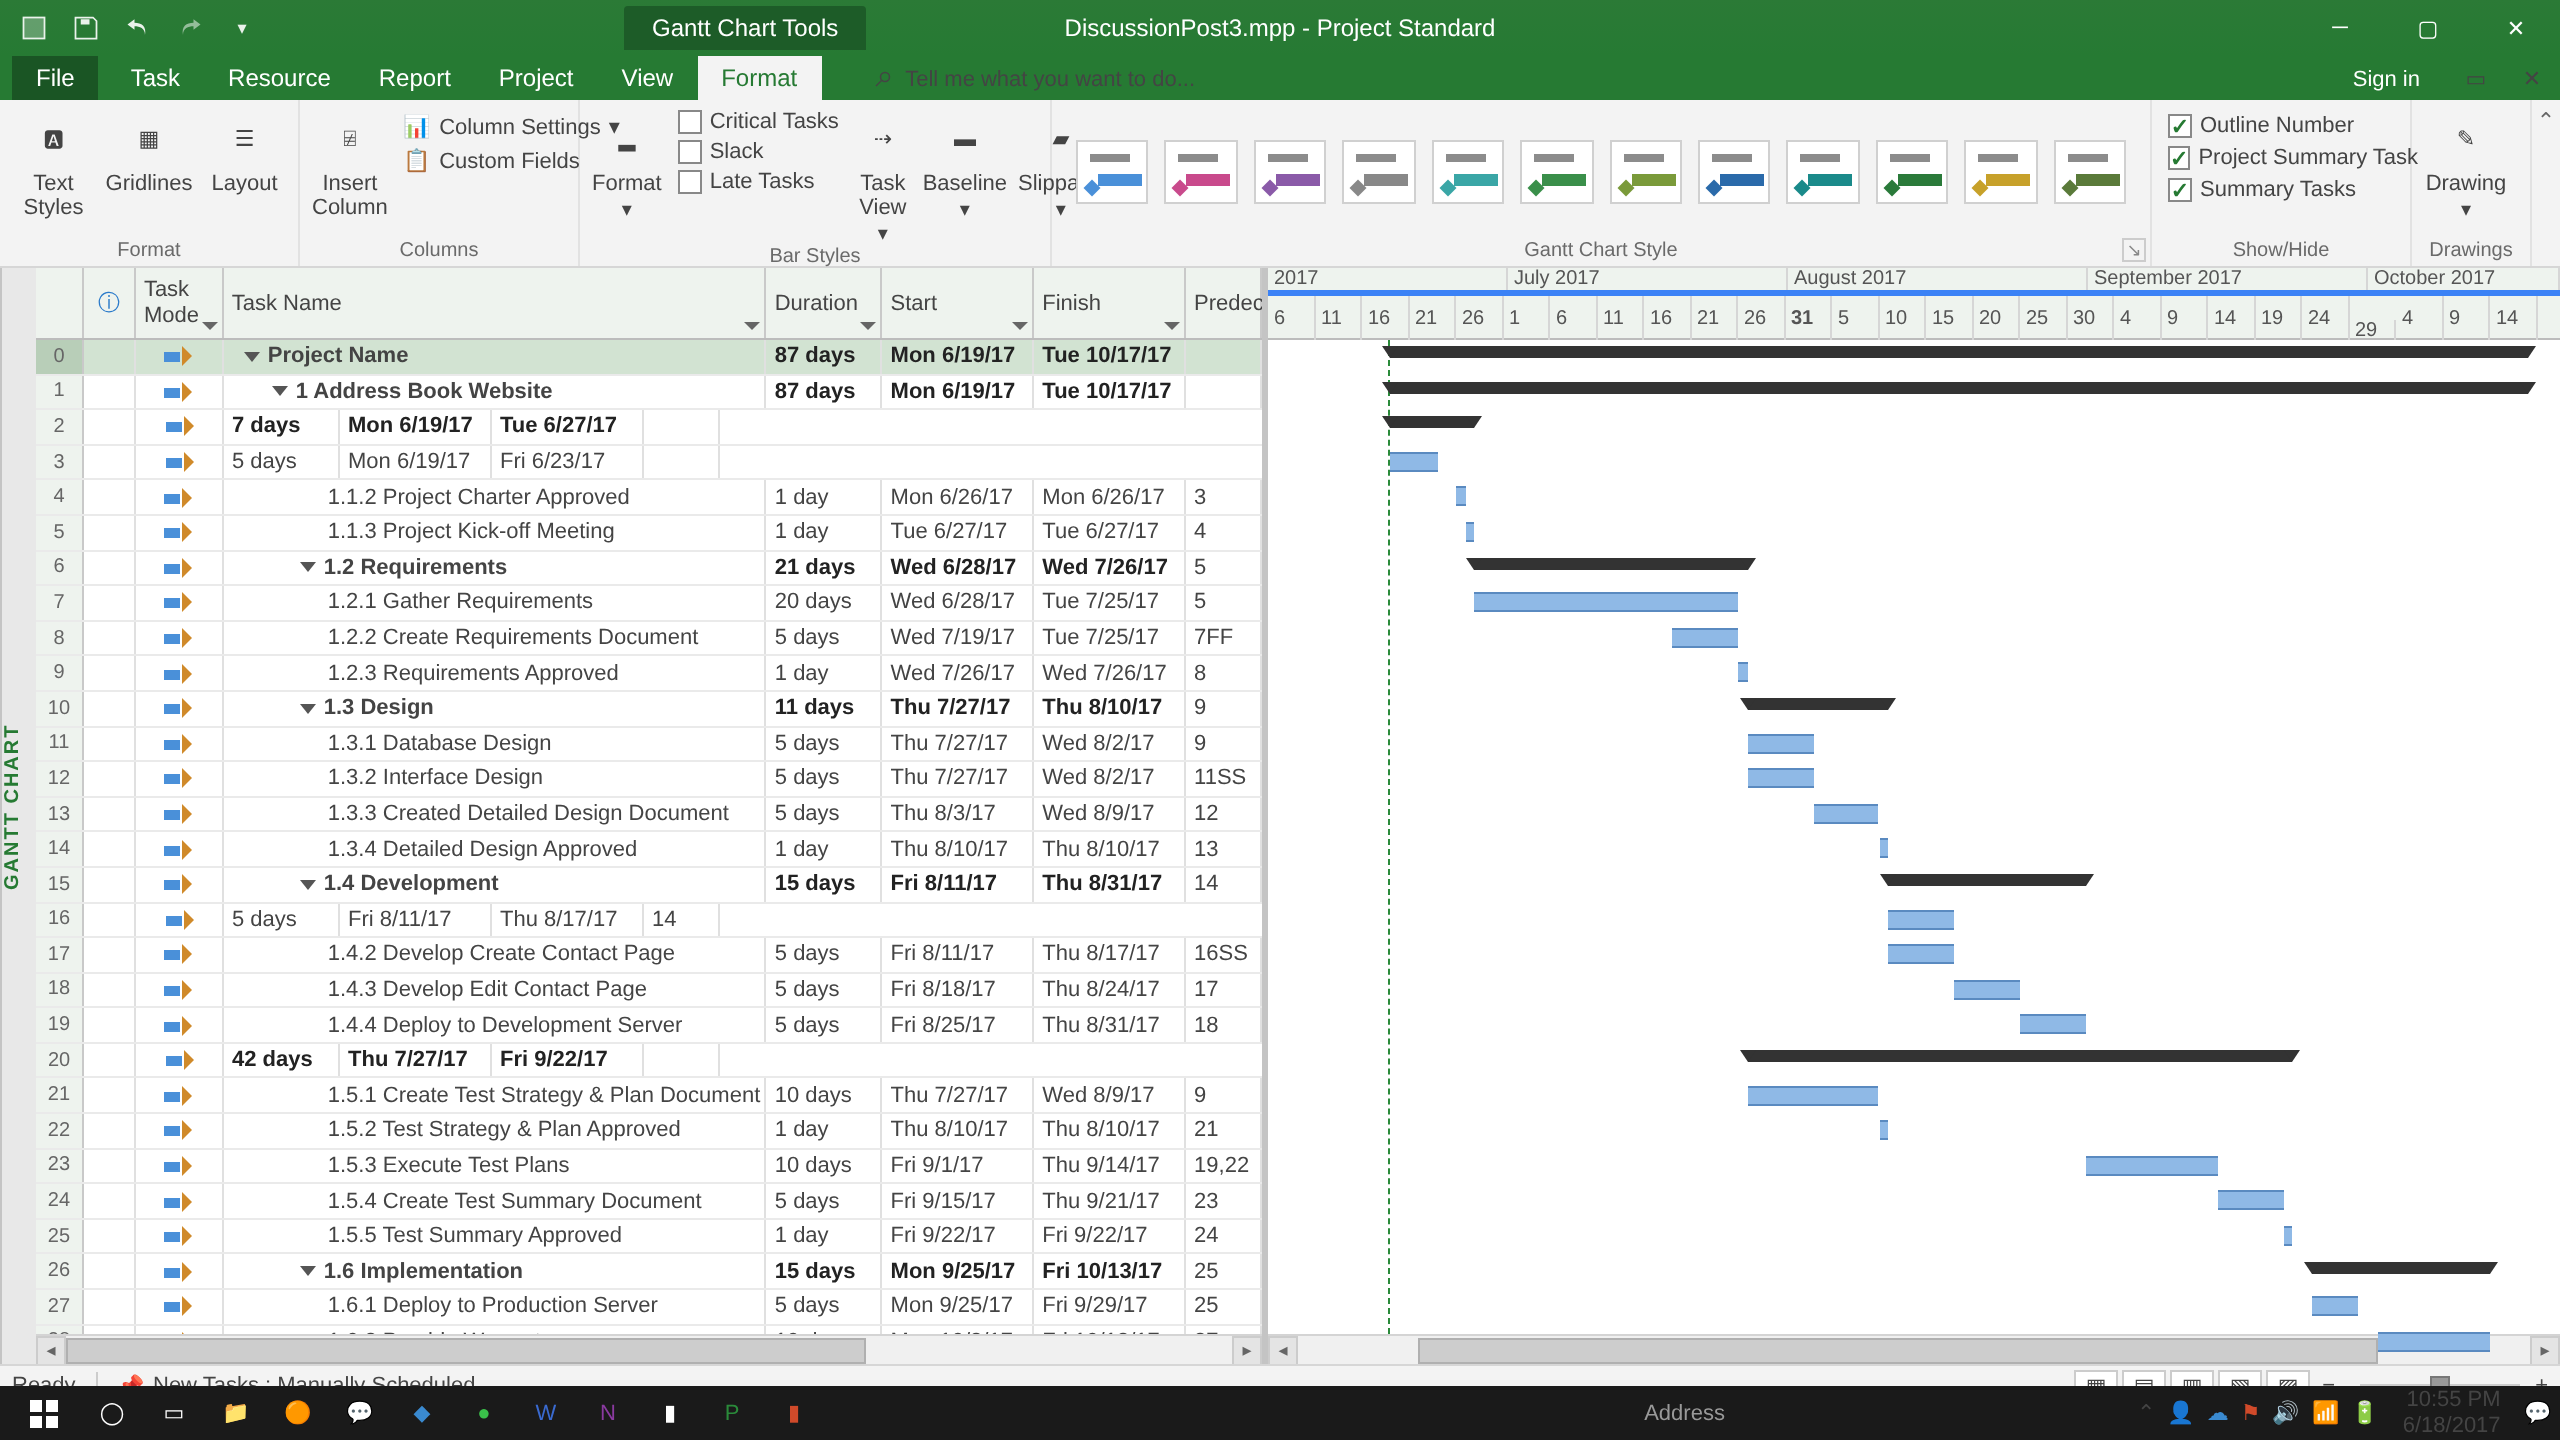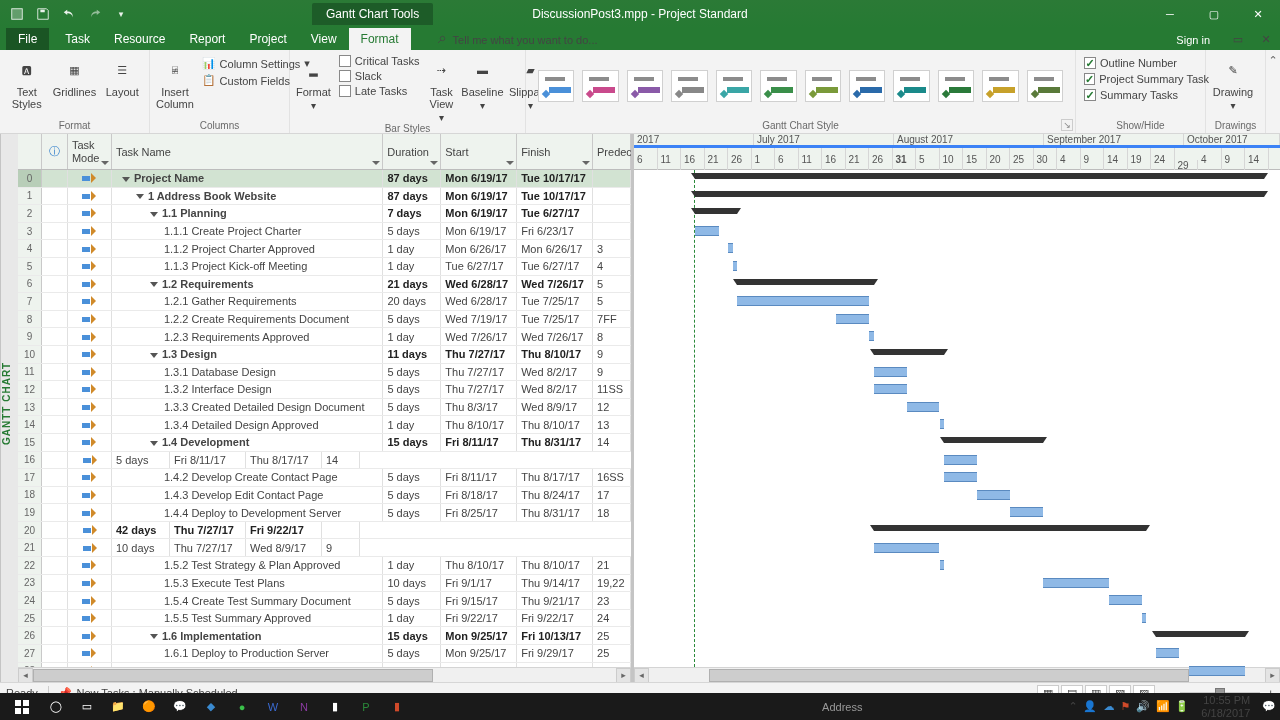--- a/index.html
+++ b/index.html
@@ -354,37 +354,31 @@
           <div class="gc c-start bold">Mon 6/19/17</div>
           <div class="gc c-fin bold">Tue 10/17/17</div>
           <div class="gc c-pred"></div>
         </div>
         <div class="grow">
           <div class="gc c-row">2</div>
           <div class="gc c-ind"></div>
           <div class="gc c-mode">
             <span class="mode-ico"></span>
           </div>
-          <div class="gc c-name bold">
-            <span class="ind2"><span class="collapse"></span>1.1 Planning</span>
-          </div>
           <div class="gc c-dur bold">7 days</div>
           <div class="gc c-start bold">Mon 6/19/17</div>
           <div class="gc c-fin bold">Tue 6/27/17</div>
           <div class="gc c-pred"></div>
         </div>
         <div class="grow">
           <div class="gc c-row">3</div>
           <div class="gc c-ind"></div>
           <div class="gc c-mode">
             <span class="mode-ico"></span>
           </div>
-          <div class="gc c-name ">
-            <span class="ind3">1.1.1 Create Project Charter</span>
-          </div>
           <div class="gc c-dur ">5 days</div>
           <div class="gc c-start ">Mon 6/19/17</div>
           <div class="gc c-fin ">Fri 6/23/17</div>
           <div class="gc c-pred"></div>
         </div>
         <div class="grow">
           <div class="gc c-row">4</div>
           <div class="gc c-ind"></div>
           <div class="gc c-mode">
             <span class="mode-ico"></span>
@@ -613,20 +607,23 @@
           <div class="gc c-dur bold">42 days</div>
           <div class="gc c-start bold">Thu 7/27/17</div>
           <div class="gc c-fin bold">Fri 9/22/17</div>
           <div class="gc c-pred"></div>
         </div>
         <div class="grow">
           <div class="gc c-row">21</div>
           <div class="gc c-ind"></div>
           <div class="gc c-mode">
             <span class="mode-ico"></span>
+          </div>
+          <div class="gc c-name ">
+            <span class="ind3">1.5.1 Create Test Strategy &amp; Plan Document</span>
           </div>
           <div class="gc c-dur ">10 days</div>
           <div class="gc c-start ">Thu 7/27/17</div>
           <div class="gc c-fin ">Wed 8/9/17</div>
           <div class="gc c-pred">9</div>
         </div>
         <div class="grow">
           <div class="gc c-row">22</div>
           <div class="gc c-ind"></div>
           <div class="gc c-mode">

